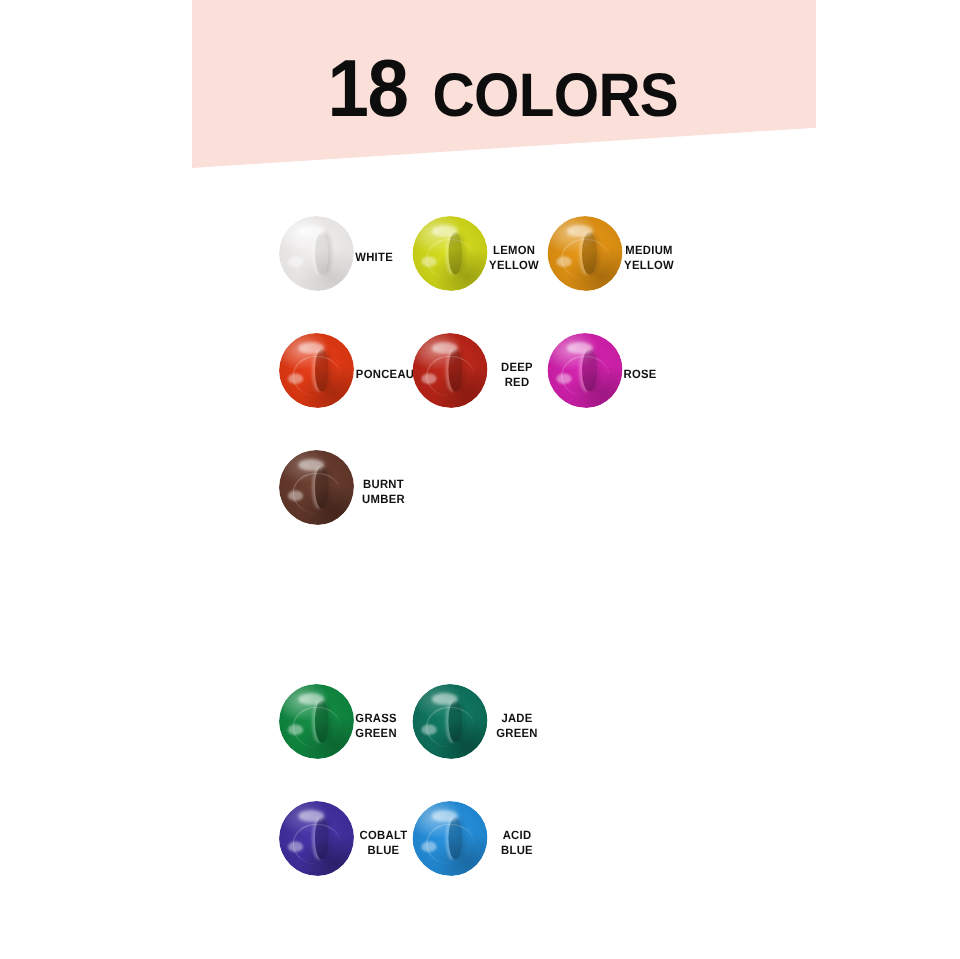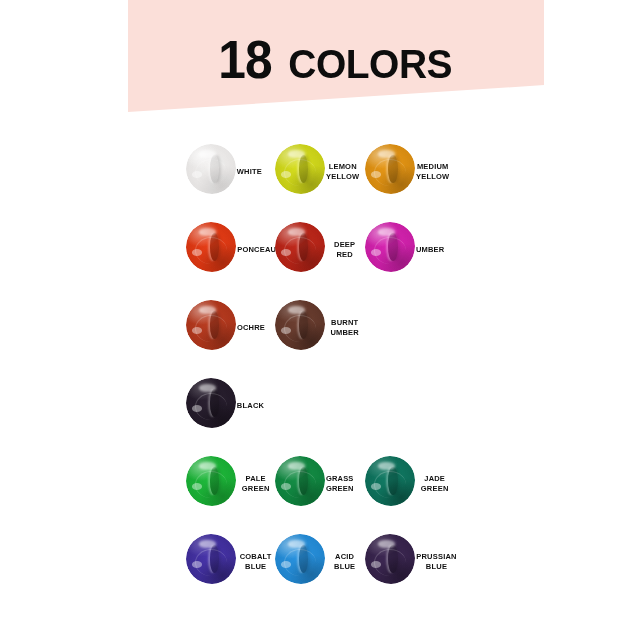--- a/index.html
+++ b/index.html
@@ -268,72 +268,39 @@
         </div>
         <div class="cell">
           <div class="blob ">
             <div class="base" style="background: rgb(216, 27, 176);"></div>
             <div class="shade"></div>
             <div class="hl-ring"></div>
             <div class="swirl"></div>
             <div class="hl-top"></div>
             <div class="hl-left"></div>
           </div>
-          <div class="label">UMBER</div>
-        </div>
-      </div>
-      <div class="row">
-        <div class="cell">
-          <div class="blob ">
-            <div class="base" style="background: rgb(184, 52, 23);"></div>
-            <div class="shade"></div>
-            <div class="hl-ring"></div>
-            <div class="swirl"></div>
-            <div class="hl-top"></div>
-            <div class="hl-left"></div>
-          </div>
-          <div class="label">OCHRE</div>
-        </div>
+          <div class="label">ROSE</div>
+        </div>
+      </div>
+      <div class="row">
         <div class="cell">
           <div class="blob dark">
             <div class="base" style="background: rgb(107, 59, 44);"></div>
             <div class="shade"></div>
             <div class="hl-ring"></div>
             <div class="swirl"></div>
             <div class="hl-top"></div>
             <div class="hl-left"></div>
           </div>
           <div class="label">BURNT UMBER</div>
         </div>
       </div>
       <div class="row">
-        <div class="cell">
-          <div class="blob dark">
-            <div class="base" style="background: rgb(36, 26, 43);"></div>
-            <div class="shade"></div>
-            <div class="hl-ring"></div>
-            <div class="swirl"></div>
-            <div class="hl-top"></div>
-            <div class="hl-left"></div>
-          </div>
-          <div class="label">BLACK</div>
-        </div>
-      </div>
-      <div class="row">
-        <div class="cell">
-          <div class="blob ">
-            <div class="base" style="background: rgb(21, 184, 51);"></div>
-            <div class="shade"></div>
-            <div class="hl-ring"></div>
-            <div class="swirl"></div>
-            <div class="hl-top"></div>
-            <div class="hl-left"></div>
-          </div>
-          <div class="label">PALE GREEN</div>
-        </div>
+      </div>
+      <div class="row">
         <div class="cell">
           <div class="blob ">
             <div class="base" style="background: rgb(10, 138, 62);"></div>
             <div class="shade"></div>
             <div class="hl-ring"></div>
             <div class="swirl"></div>
             <div class="hl-top"></div>
             <div class="hl-left"></div>
           </div>
           <div class="label">GRASS
@@ -367,28 +334,16 @@
           <div class="blob ">
             <div class="base" style="background: rgb(31, 143, 224);"></div>
             <div class="shade"></div>
             <div class="hl-ring"></div>
             <div class="swirl"></div>
             <div class="hl-top"></div>
             <div class="hl-left"></div>
           </div>
           <div class="label">ACID BLUE</div>
         </div>
-        <div class="cell">
-          <div class="blob dark">
-            <div class="base" style="background: rgb(57, 35, 80);"></div>
-            <div class="shade"></div>
-            <div class="hl-ring"></div>
-            <div class="swirl"></div>
-            <div class="hl-top"></div>
-            <div class="hl-left"></div>
-          </div>
-          <div class="label">PRUSSIAN
-BLUE</div>
-        </div>
       </div>
     </div>
 
 </div>
 
 </body></html>

